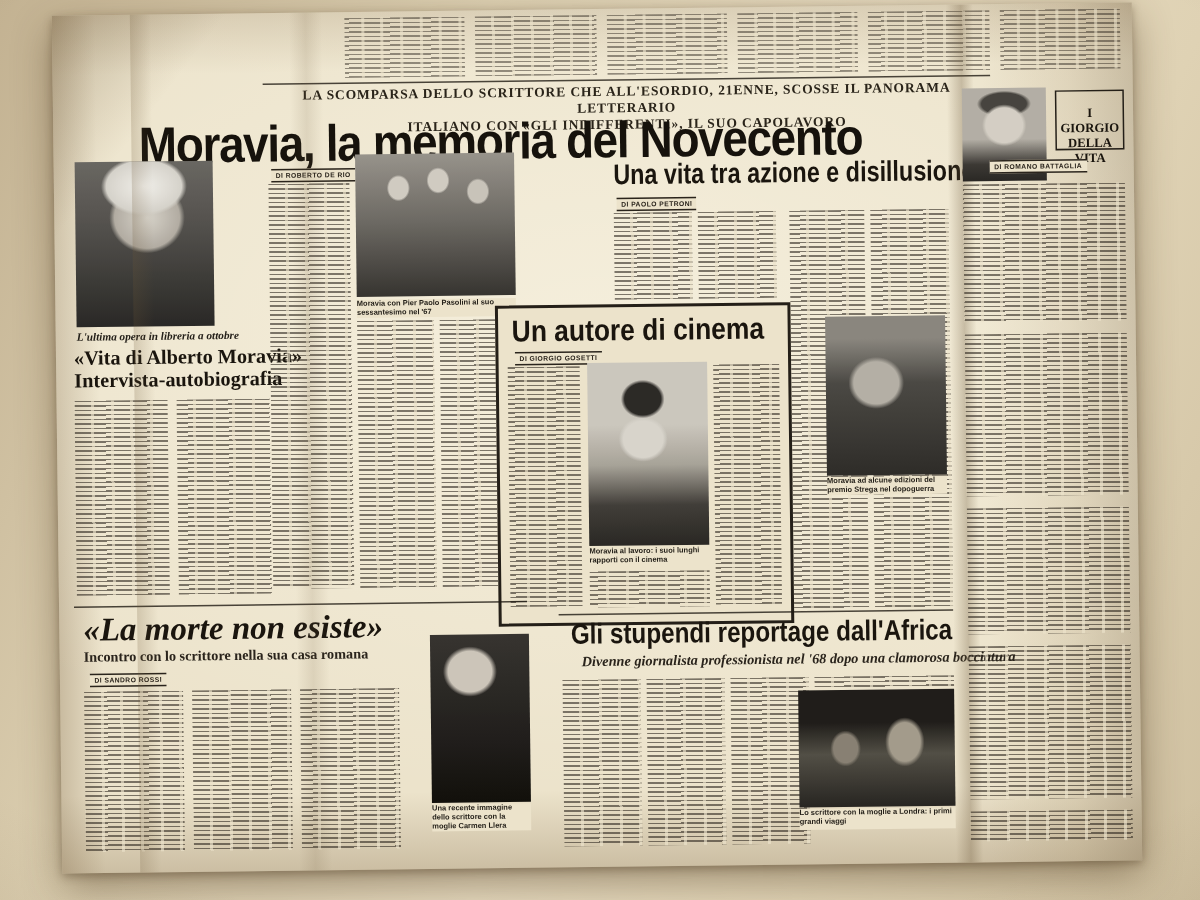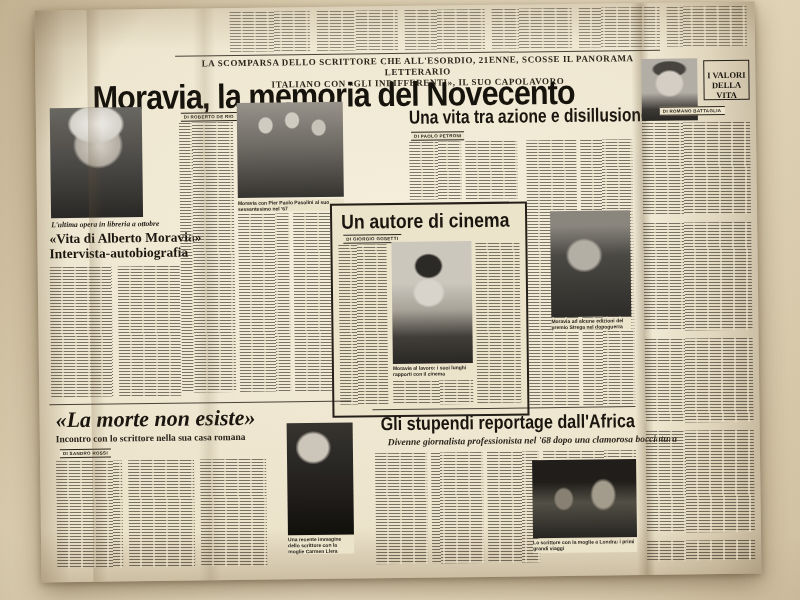--- a/index.html
+++ b/index.html
@@ -141,21 +141,21 @@
   <div class="abs crease" style="left:596px;top:0;width:18px;height:572px;
       background:linear-gradient(90deg,transparent,rgba(105,85,55,.30) 55%,transparent);"></div>
 
   <div class="abs photo" style="left:606px;top:56px;width:56px;height:62px;
       background:
         radial-gradient(40% 34% at 50% 40%,#d6ccba 0 55%,transparent 66%),
         radial-gradient(46% 20% at 50% 17%,#4a453c 0 58%,transparent 70%),
         linear-gradient(180deg,#b6ad9c 0 55%,#3f3a32 82%,#2d2923 100%);"></div>
   <div class="abs" style="left:668px;top:58px;width:46px;height:40px;border:1.5px solid #241f18;
       font:700 8.5px/10px 'Liberation Serif',serif;color:#1a150e;text-align:center;padding-top:9px;box-sizing:border-box;">
-    <div>I VALORI</div>
+    <div>I GIORGIO</div>
     <div>DELLA VITA</div>
   </div>
   <div class="abs byline" style="left:624px;top:104px;">di ROMANO BATTAGLIA</div>
   <div class="abs" style="left:606px;top:120px;width:108px;height:442px;display:flex;flex-direction:column;gap:8px;">
     <div class="ft" style="height:92px;"></div>
     <div class="ft" style="height:108px;"></div>
     <div class="ft" style="height:84px;"></div>
     <div class="ft" style="height:102px;"></div>
     <div class="ft" style="height:20px;"></div>
   </div>

